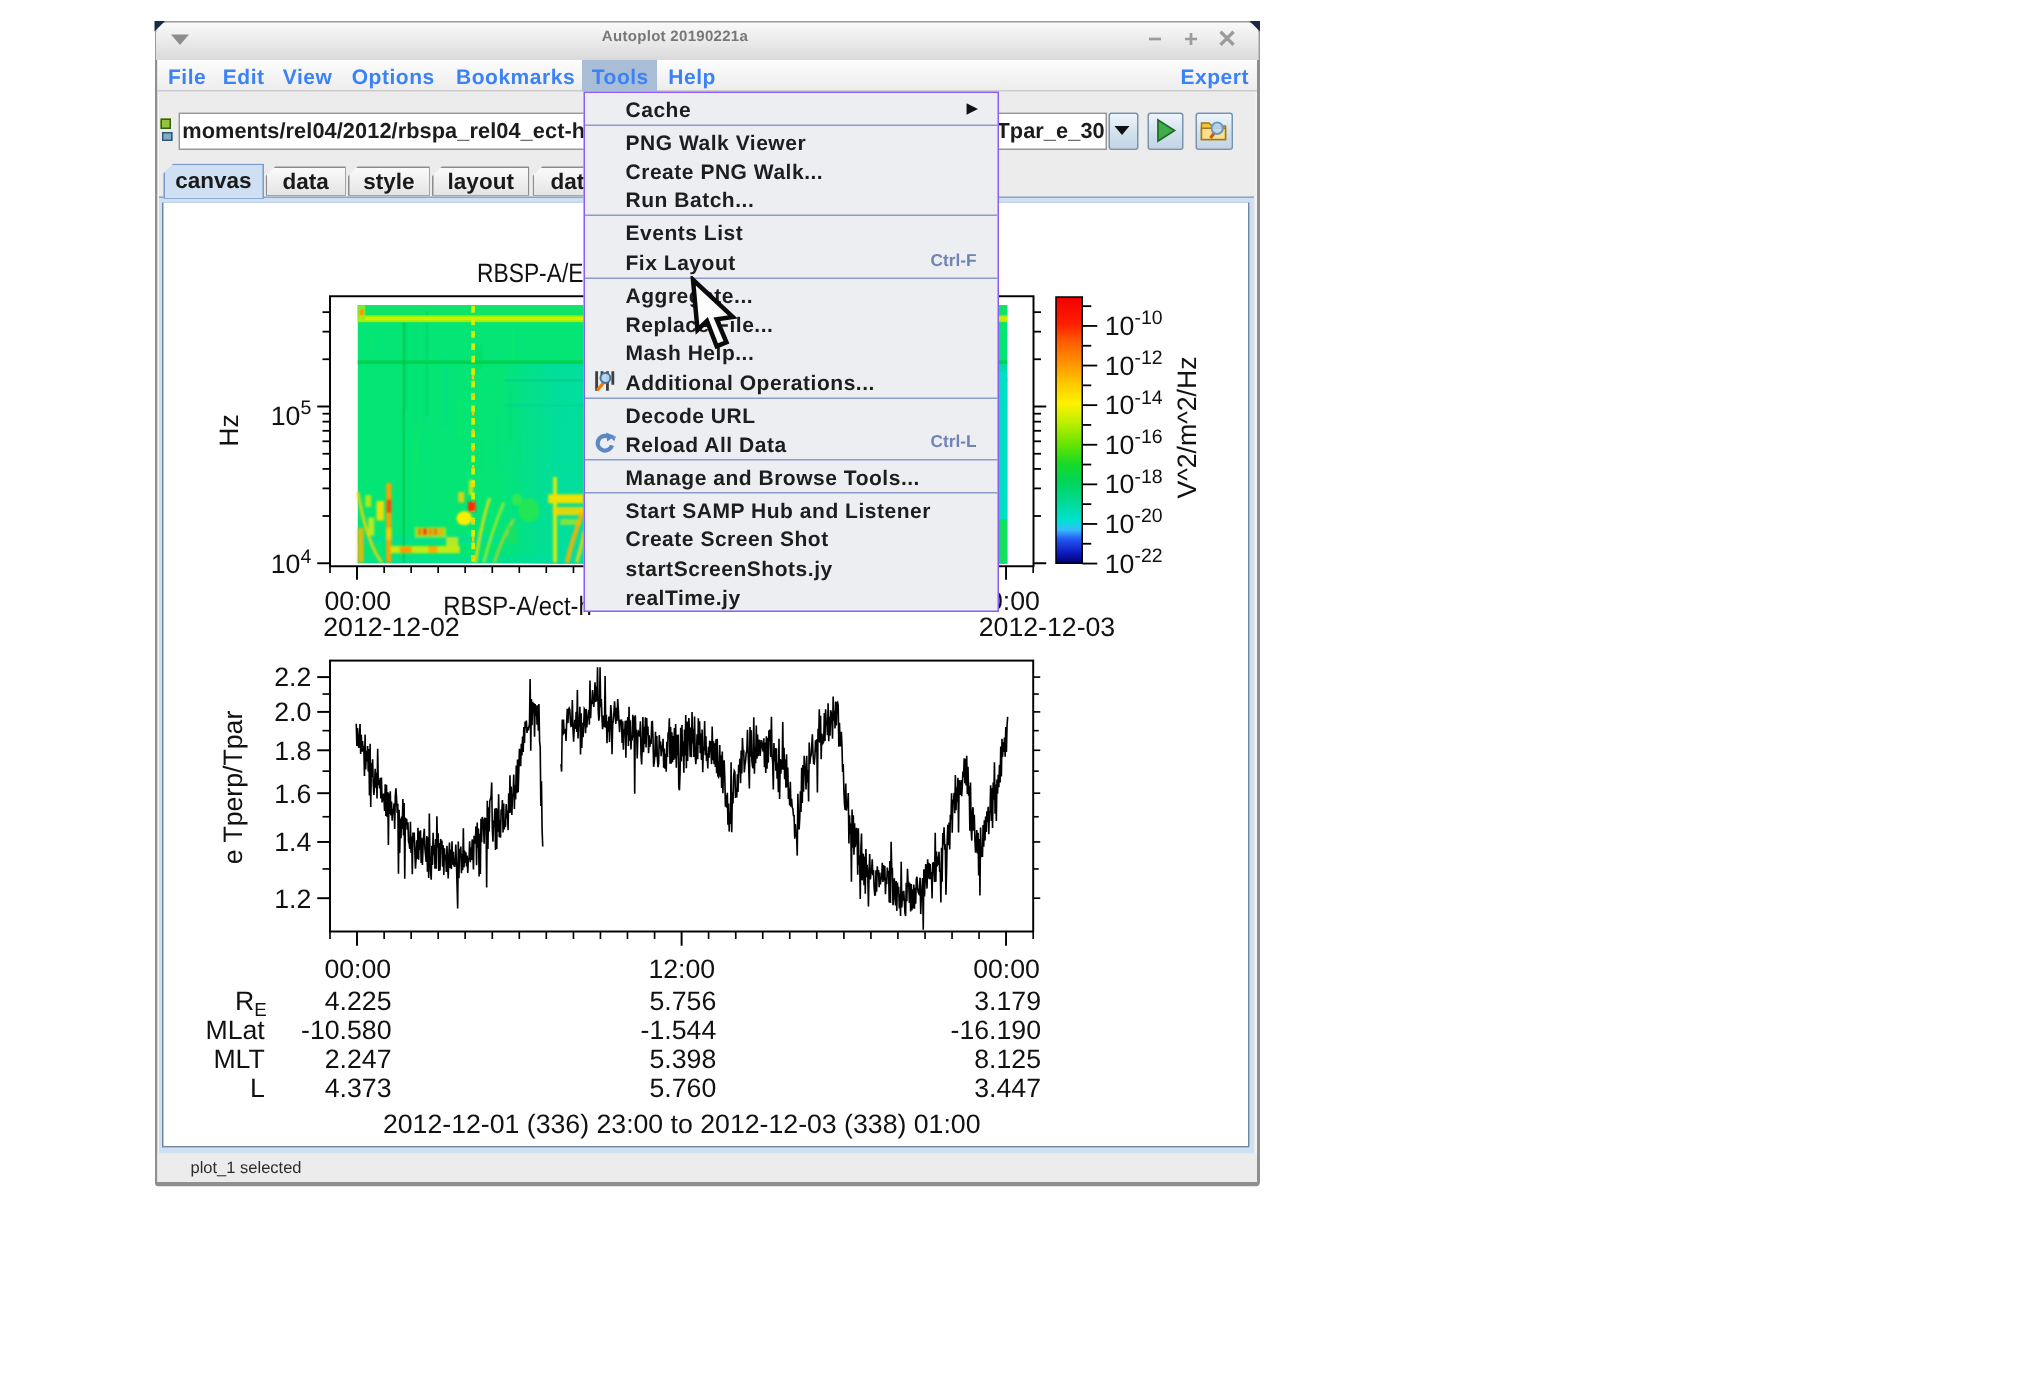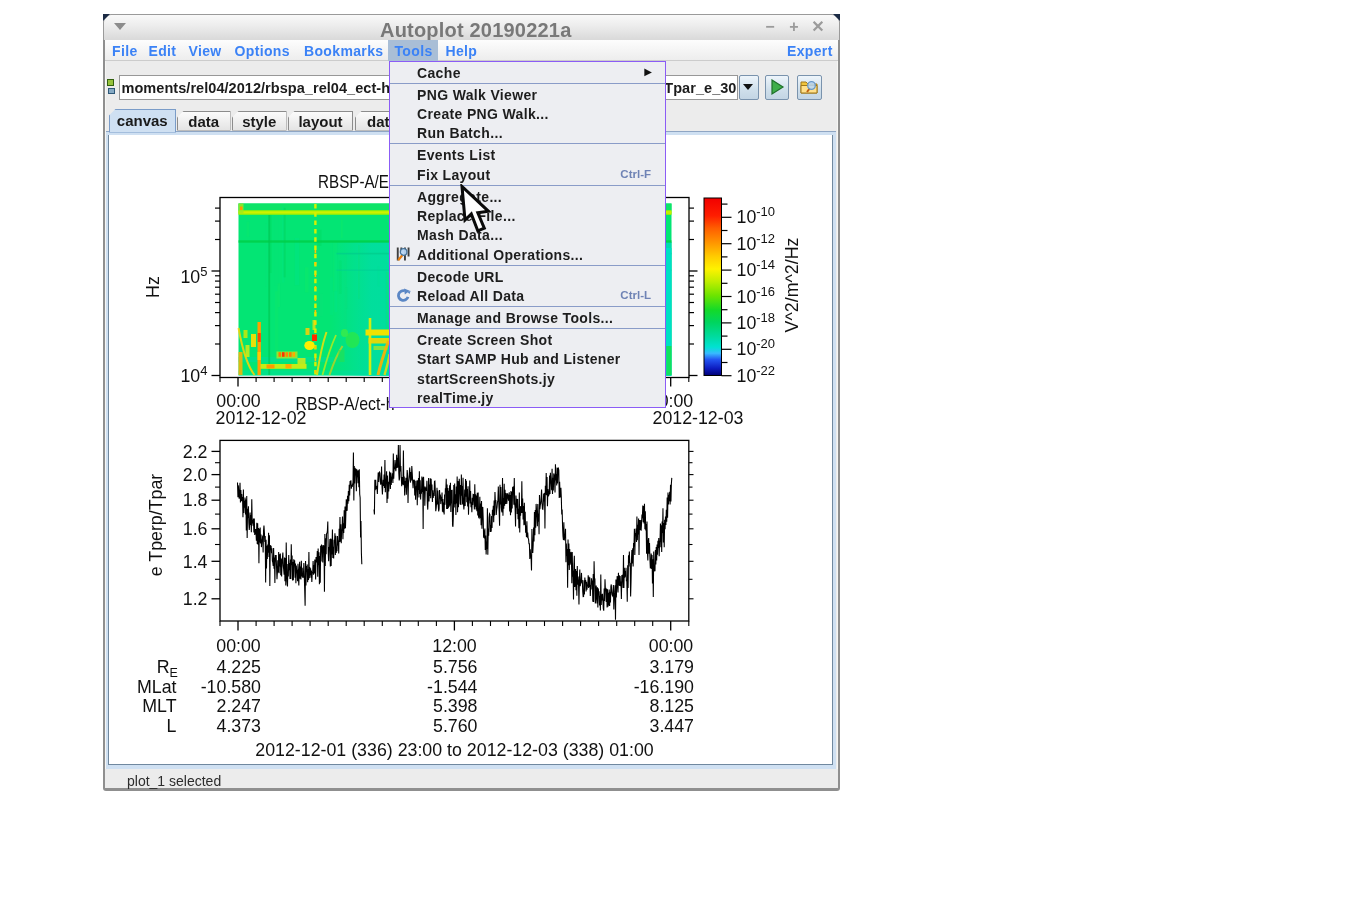--- a/index.html
+++ b/index.html
@@ -8,21 +8,21 @@
 .abs { position:absolute; }
 
 
 #titlebar { left:103px; top:14px; width:736.5px; height:26px;
   background:linear-gradient(#f9f9f9,#ececec 45%,#d9d9d9);
   border:1px solid #9a9a9a; border-bottom:none; border-radius:8px 8px 0 0; }
 .notch { top:14px; width:0; height:0; border-style:solid; z-index:3; }
 #notchL { left:103px; border-width:0 0 7px 7px; border-color:transparent transparent transparent #1b2a44; }
 #notchR { left:832.5px; border-width:0 7px 7px 0; border-color:transparent #1b2a44 transparent transparent; }
 #title { left:380px; top:19px; width:140px; text-align:center; font-weight:bold;
-  font-size:20px; color:#787878; letter-spacing:0.2px; white-space:nowrap; }
+  font-size:10px; color:#787878; letter-spacing:0.2px; white-space:nowrap; }
 #tb-tri { left:114px; top:23px; width:0; height:0;
   border-left:6px solid transparent; border-right:6px solid transparent;
   border-top:7px solid #8c8c8c; }
 .winbtn { top:15px; width:20px; height:22px; color:#9b9b9b; font-weight:bold;
   font-size:16px; text-align:center; line-height:24px; }
 #winbody { left:103px; top:40px; width:736.5px; height:750.5px;
   background:#ececec; border-left:2px solid #8f8f8f; border-right:2px solid #8f8f8f;
   border-bottom:3px solid #8f8f8f; border-radius:0 0 3px 3px;
   box-shadow:inset 1px 1px 0 #f6f6f4, inset -1px 0 0 #f6f6f4, inset 0 -1px 0 #f0f0ee; }
 
@@ -49,21 +49,21 @@
   padding-top:1.5px; z-index:2; }
 #tab-canvas { background:#cfe0f2; border-color:#7a9cc8; top:109px; height:23.5px; z-index:3; }
 #tabband { left:106px; top:130.5px; width:729.5px; height:4px; background:#cfe0f2;
   border-top:1px solid #8fa6c4; z-index:1; }
 #canvaspanel { left:106px; top:131px; width:729.5px; height:638px; background:#cfe0f2; }
 #canvaswhite { left:108px; top:133.5px; width:725px; height:631.5px; background:#ffffff;
   border:1.5px solid #70889f; }
 
 
 #statusbar { left:105px; top:769px; width:732.5px; height:18.5px; background:#ececec; }
-#statustext { left:127px; top:773px; font-size:14px; color:#2c2c2c; }
+#statustext { left:127px; top:773px; font-size:11px; color:#2c2c2c; }
 
 
 .popup { position:absolute; left:389px; top:61px; width:277px;
   background:#edeef2; border:1px solid #8b5cf6; z-index:10; padding-top:0.5px; }
 .mitem { position:relative; height:19.3px; }
 .mlabel { position:absolute; left:27px; top:2px; font-size:14px; font-weight:bold;
   color:#1d1d1d; letter-spacing:0.35px; white-space:nowrap; }
 .maccel { position:absolute; right:14px; top:3.5px; font-size:11.5px; font-weight:bold;
   color:#6f83b5;text-align:center; }
 .msub { position:absolute; right:13px; top:3px; font-size:10px; color:#111; }
@@ -477,21 +477,21 @@
         <span class="maccel">Ctrl-F</span>
       </div>
 <div class="msep"></div>
 <div class="mitem">
         <span class="mlabel">Aggregate...</span>
       </div>
 <div class="mitem">
         <span class="mlabel">Replace File...</span>
       </div>
 <div class="mitem">
-        <span class="mlabel">Mash Data...</span>
+        <span class="mlabel">Mash Help...</span>
       </div>
 <div class="mitem">
         <svg width="15" height="16" viewBox="0 0 15 16" style="position:absolute;left:6px;top:1.5px">
 <rect x="0.8" y="1.5" width="1.9" height="13" fill="#3f3f3f"></rect>
 <rect x="4.4" y="1.5" width="1.9" height="4.5" fill="#3f3f3f"></rect>
 <rect x="8.0" y="1.5" width="1.9" height="13" fill="#3f3f3f"></rect>
 <rect x="11.6" y="1.5" width="1.9" height="9" fill="#3f3f3f"></rect>
 <line x1="6.5" y1="9" x2="2.2" y2="14.2" stroke="#e87d0d" stroke-width="2.2"></line>
 <circle cx="7.6" cy="6" r="3.3" fill="#b9d5f2" stroke="#49759c" stroke-width="1.3" fill-opacity="0.95"></circle>
 </svg>
@@ -509,24 +509,24 @@
 </svg>
         <span class="mlabel">Reload All Data</span>
         <span class="maccel">Ctrl-L</span>
       </div>
 <div class="msep"></div>
 <div class="mitem">
         <span class="mlabel">Manage and Browse Tools...</span>
       </div>
 <div class="msep"></div>
 <div class="mitem">
+        <span class="mlabel">Start SAMP Hub and Listener</span>
+      </div>
+<div class="mitem">
         <span class="mlabel">Create Screen Shot</span>
-      </div>
-<div class="mitem">
-        <span class="mlabel">Start SAMP Hub and Listener</span>
       </div>
 <div class="mitem">
         <span class="mlabel">startScreenShots.jy</span>
       </div>
 <div class="mitem">
         <span class="mlabel">realTime.jy</span>
       </div>
 </div>
 
 <svg class="cursor" width="40" height="56" viewBox="0 0 40 56">

